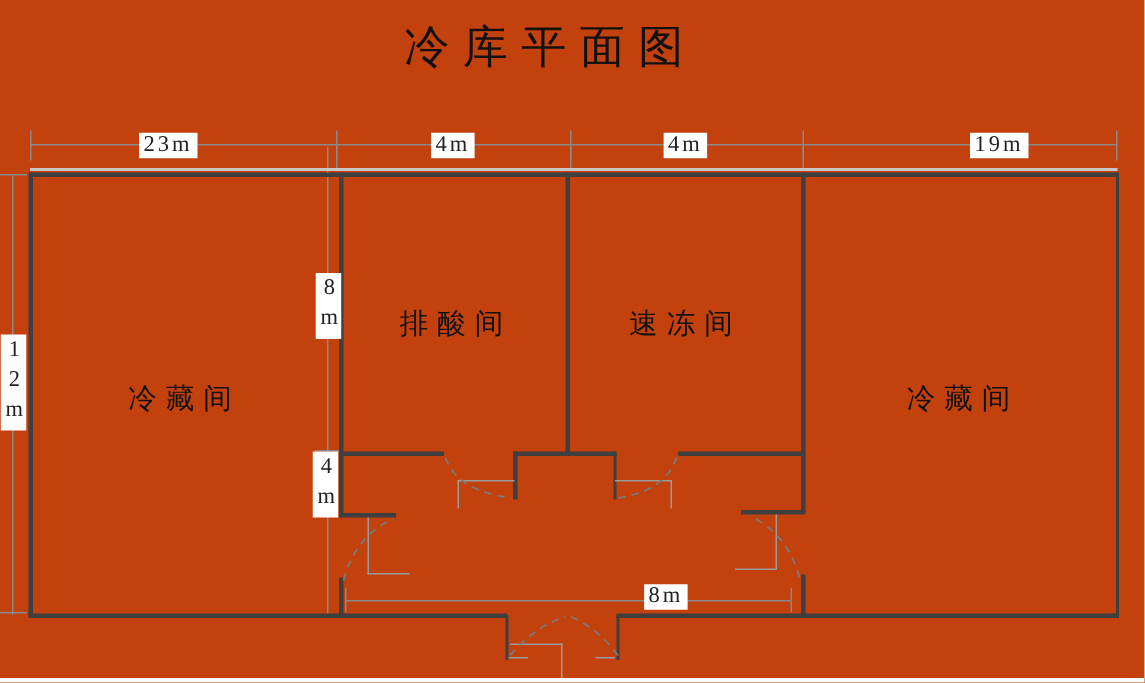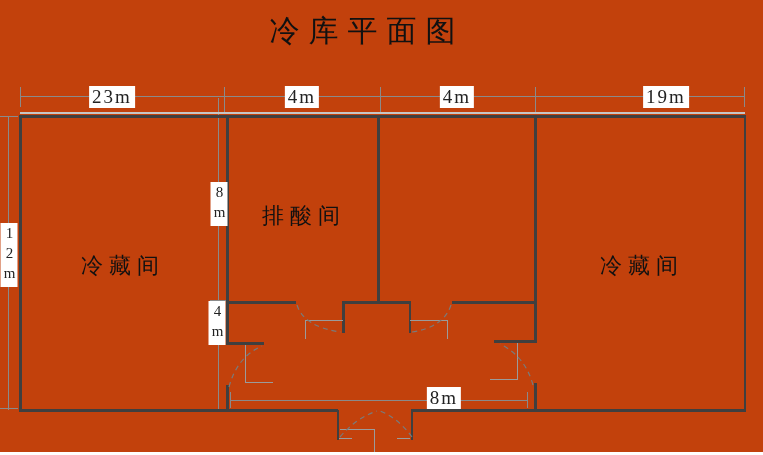--- a/index.html
+++ b/index.html
@@ -10,25 +10,25 @@
   .wall{position:absolute;background:#3f3f3f;}
   .wall-light{position:absolute;background:#c6c6c6;}
   .tline{position:absolute;background:#9b9b9b;}
   .dim{position:absolute;background:#8a8a8a;}
   .title{
     position:absolute;left:367px;top:11px;transform:translateX(-50%);
     font-size:30px;letter-spacing:9px;color:#111;white-space:nowrap;
   }
   .room-label{
     position:absolute;transform:translate(-50%,-50%);
-    font-size:22px;letter-spacing:6px;color:#111;white-space:nowrap;
+    font-size:19px;letter-spacing:6px;color:#111;white-space:nowrap;
   }
   .dim-label{
     position:absolute;transform:translate(-50%,-50%);
-    font-size:19px;letter-spacing:2px;color:#222;background:#fff;
+    font-size:15px;letter-spacing:2px;color:#222;background:#fff;
     padding:0 3px;white-space:nowrap;
   }
   .dim-label-v{
     position:absolute;transform:translate(-50%,-50%);
     writing-mode:vertical-lr;text-orientation:upright;
     font-size:15px;letter-spacing:4px;color:#222;background:#fff;
     padding:2px 0;white-space:nowrap;
   }
   svg.arcs{position:absolute;left:0;top:0;}
 </style>
@@ -118,15 +118,16 @@
   <div class="dim-label" style="left:666px;top:97px;">19m</div>
 
   <div class="dim-label-v" style="left:9px;top:255px;">12m</div>
   <div class="dim-label-v" style="left:219px;top:204px;">8m</div>
   <div class="dim-label-v" style="left:217px;top:323px;">4m</div>
 
   <div class="dim-label" style="left:444px;top:398px;">8m</div>
 
   <div class="room-label" style="left:123px;top:266px;">冷藏间</div>
   <div class="room-label" style="left:304px;top:216px;">排酸间</div>
+  <div class="room-label" style="left:457px;top:216px;">速冻间</div>
   <div class="room-label" style="left:642px;top:266px;">冷藏间</div>
 
 </div>
 
 </body></html>

